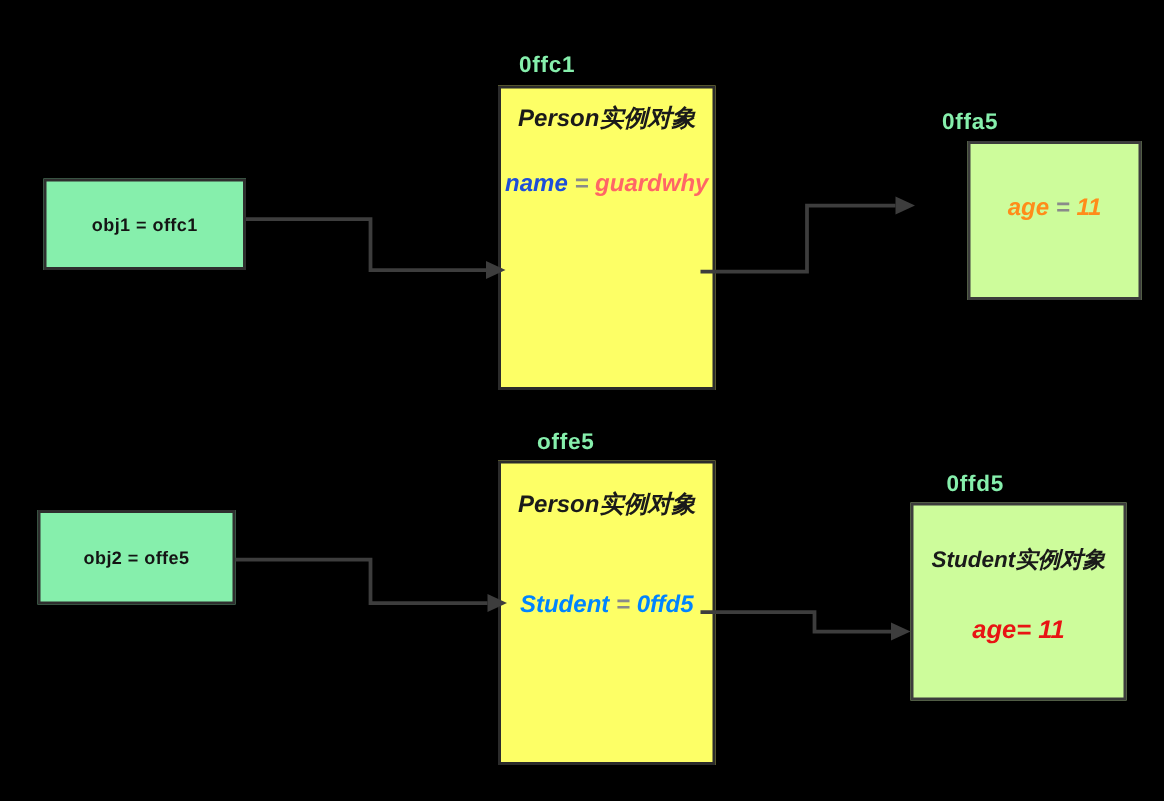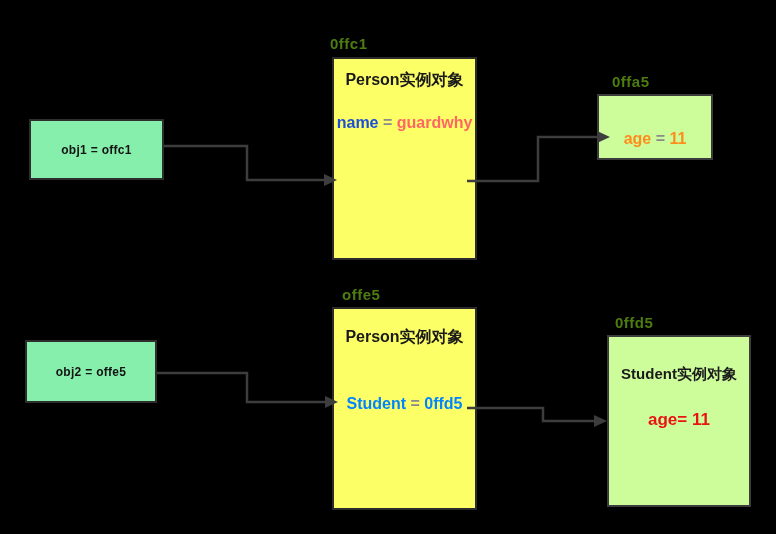--- a/index.html
+++ b/index.html
@@ -12,25 +12,25 @@
   .connectors { position:absolute; left:0; top:0; width:776px; height:534px; z-index:5; pointer-events:none; }
   .box { position:absolute; box-sizing:border-box; z-index:2; }
   .stack-box {
     background:#86efac; border:2.5px solid #2e2e2e;
     display:flex; align-items:center; justify-content:center;
     color:#141414; font-size:12px; letter-spacing:.3px;
   }
   .heap-box  { background:#fdff66; border:2px solid #2b2b2b; }
   .ref-box   { background:#cdfc9b; border:2px solid #3c3c3c; }
   .addr {
-    position:absolute; z-index:2; color:#4d7c0f; font-size:15px; letter-spacing:.5px;
+    position:absolute; z-index:2; color:#86efac; font-size:15px; letter-spacing:.5px;margin-left:16px;
   }
   .row {
     position:absolute; left:0; width:100%; height:20px; line-height:20px;
-    text-align:center; font-size:16px; white-space:pre;
+    text-align:center; font-size:16px; white-space:pre;font-style:italic;
   }
   .title-row { color:#1a1a1a; font-size:16px; }
   .eq { color:#8a8a8a; }
 </style>
 </head>
 <body>
 
 <div class="stage">
 
   <svg class="connectors" viewBox="0 0 776 534" xmlns="http://www.w3.org/2000/svg">
@@ -60,29 +60,29 @@
     <span>obj2 = offe5</span>
   </div>
 
   <div class="addr" style="left:330px; top:35px;">0ffc1</div>
   <div class="box heap-box" style="left:332px; top:57px; width:145px; height:203px;">
     <div class="row title-row" style="top:11px;">Person实例对象</div>
     <div class="row" style="top:54px;"><span style="color: #1d4ed8;">name</span><span class="eq"> = </span><span style="color: rgb(255, 102, 102); text-align: center;">guardwhy</span></div>
   </div>
 
   <div class="addr" style="left:612px; top:73px;">0ffa5</div>
-  <div class="box ref-box" style="left:597px; top:94px; width:116px; height:66px;">
+  <div class="box ref-box" style="left:645px; top:94px; width:116px; height:106px;">
     <div class="row" style="top:33px;"><span style="color: rgb(255, 140, 26);">age</span><span class="eq"> = </span><span style="color: rgb(255, 140, 26);">11</span></div>
   </div>
 
   <div class="addr" style="left:342px; top:286px;">offe5</div>
   <div class="box heap-box" style="left:332px; top:307px; width:145px; height:203px;">
     <div class="row title-row" style="top:18px;">Person实例对象</div>
     <div class="row" style="top:85px;"><span style="color: rgb(0, 132, 255);">Student</span><span class="eq"> = </span><span style="color: rgb(0, 132, 255);">0ffd5</span></div>
   </div>
 
   <div class="addr" style="left:615px; top:314px;">0ffd5</div>
-  <div class="box ref-box" style="left:607px; top:335px; width:144px; height:172px;">
+  <div class="box ref-box" style="left:607px; top:335px; width:144px; height:132px;">
     <div class="row title-row" style="top:27px; font-size:15px;">Student实例对象</div>
     <div class="row" style="top:73px; font-size:17px;"><span style="color: rgb(232, 20, 20);">age=</span><span class="eq"> </span><span style="color: rgb(232, 20, 20);">11</span></div>
   </div>
 
 </div>
 
 </body></html>

